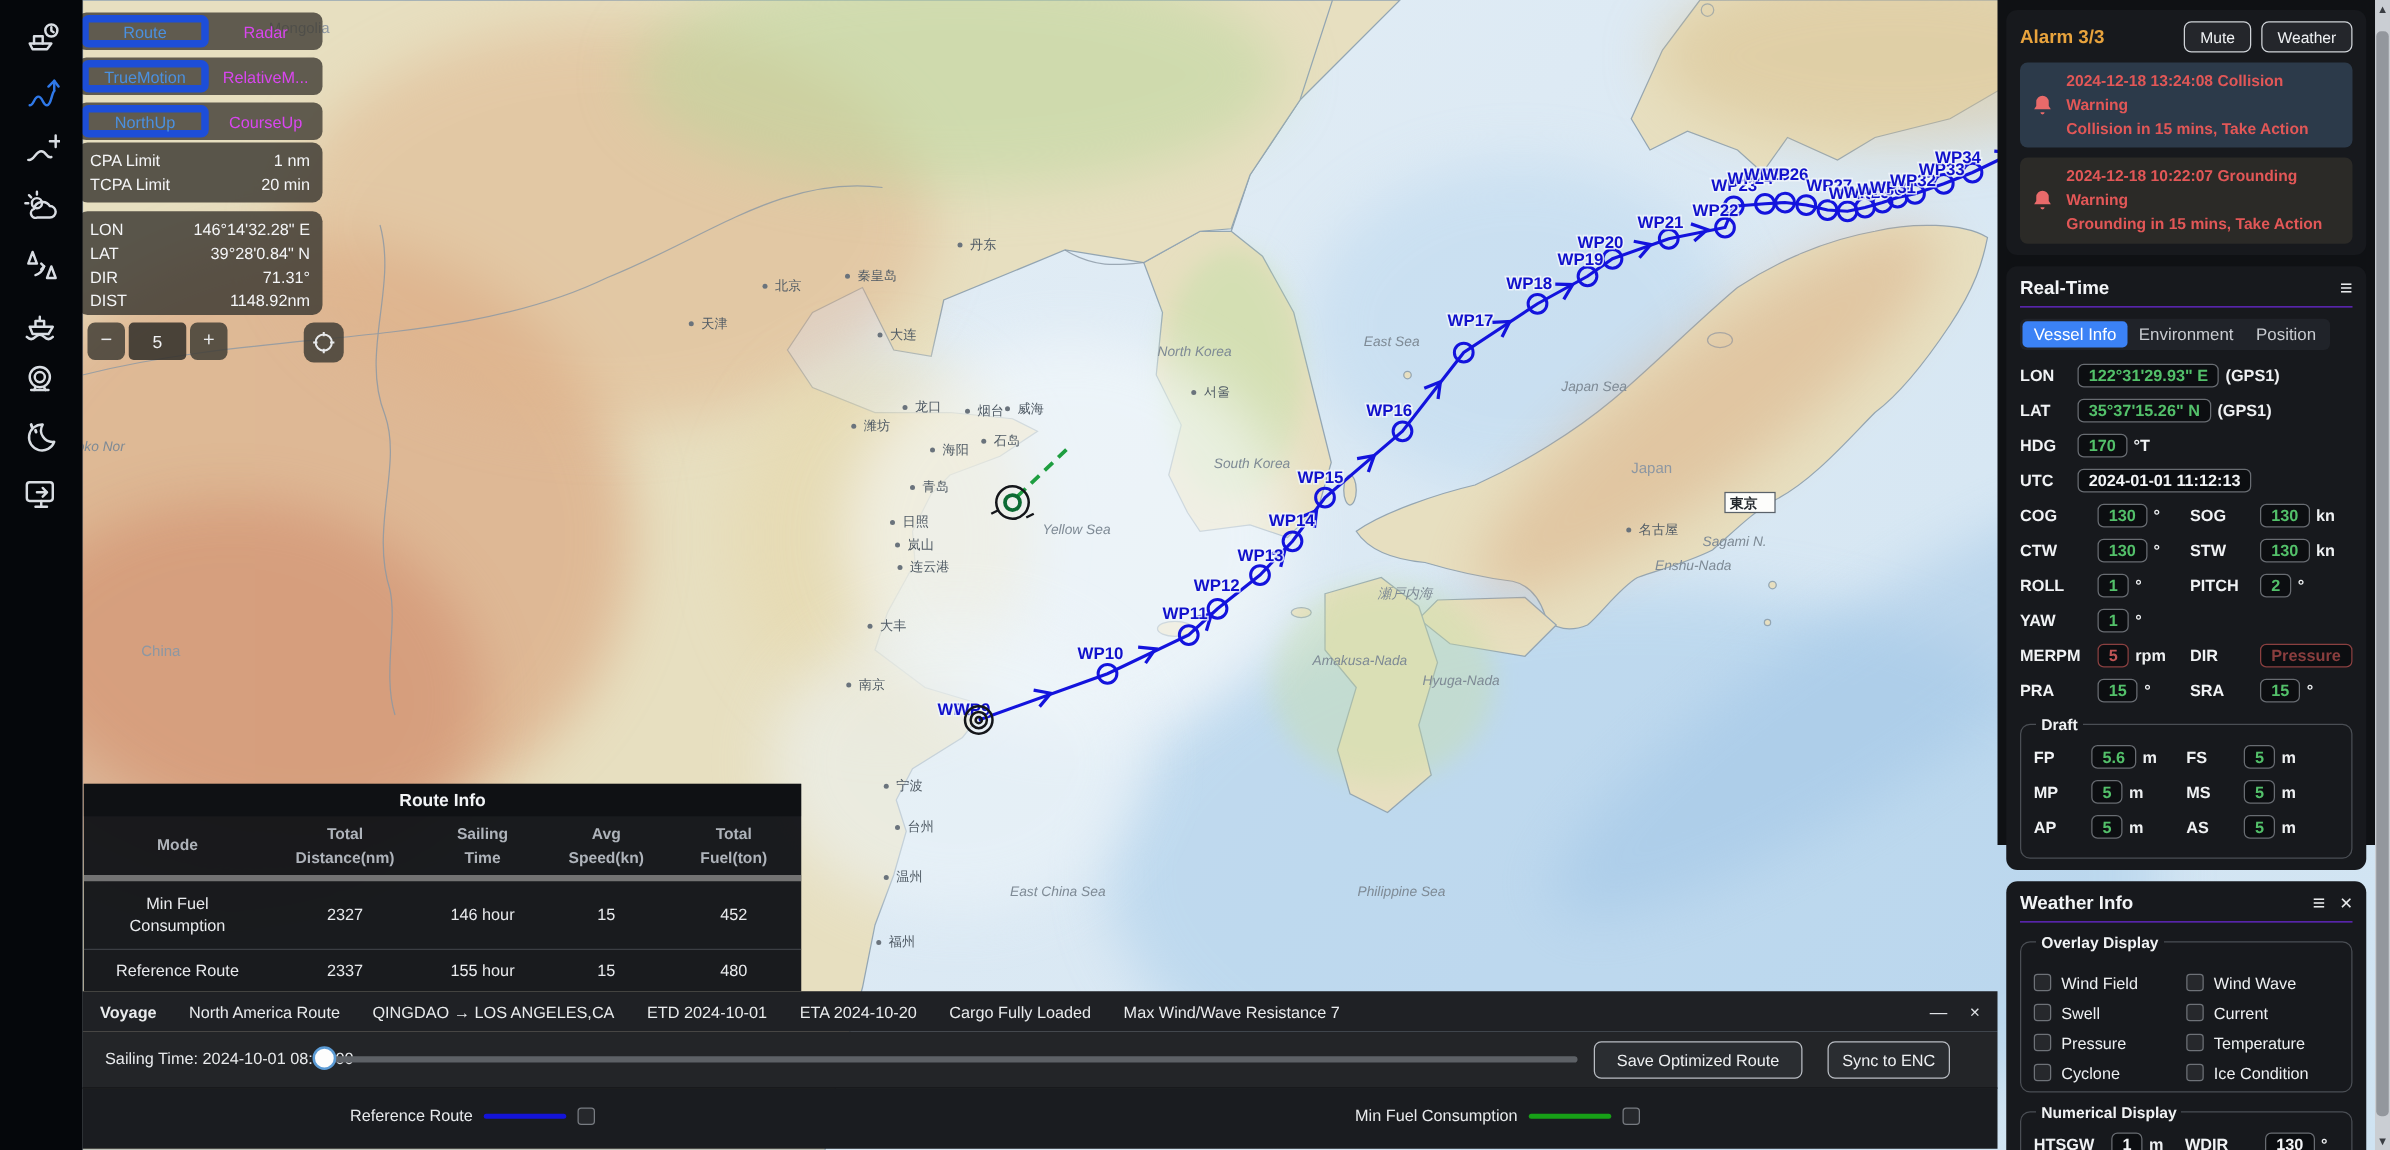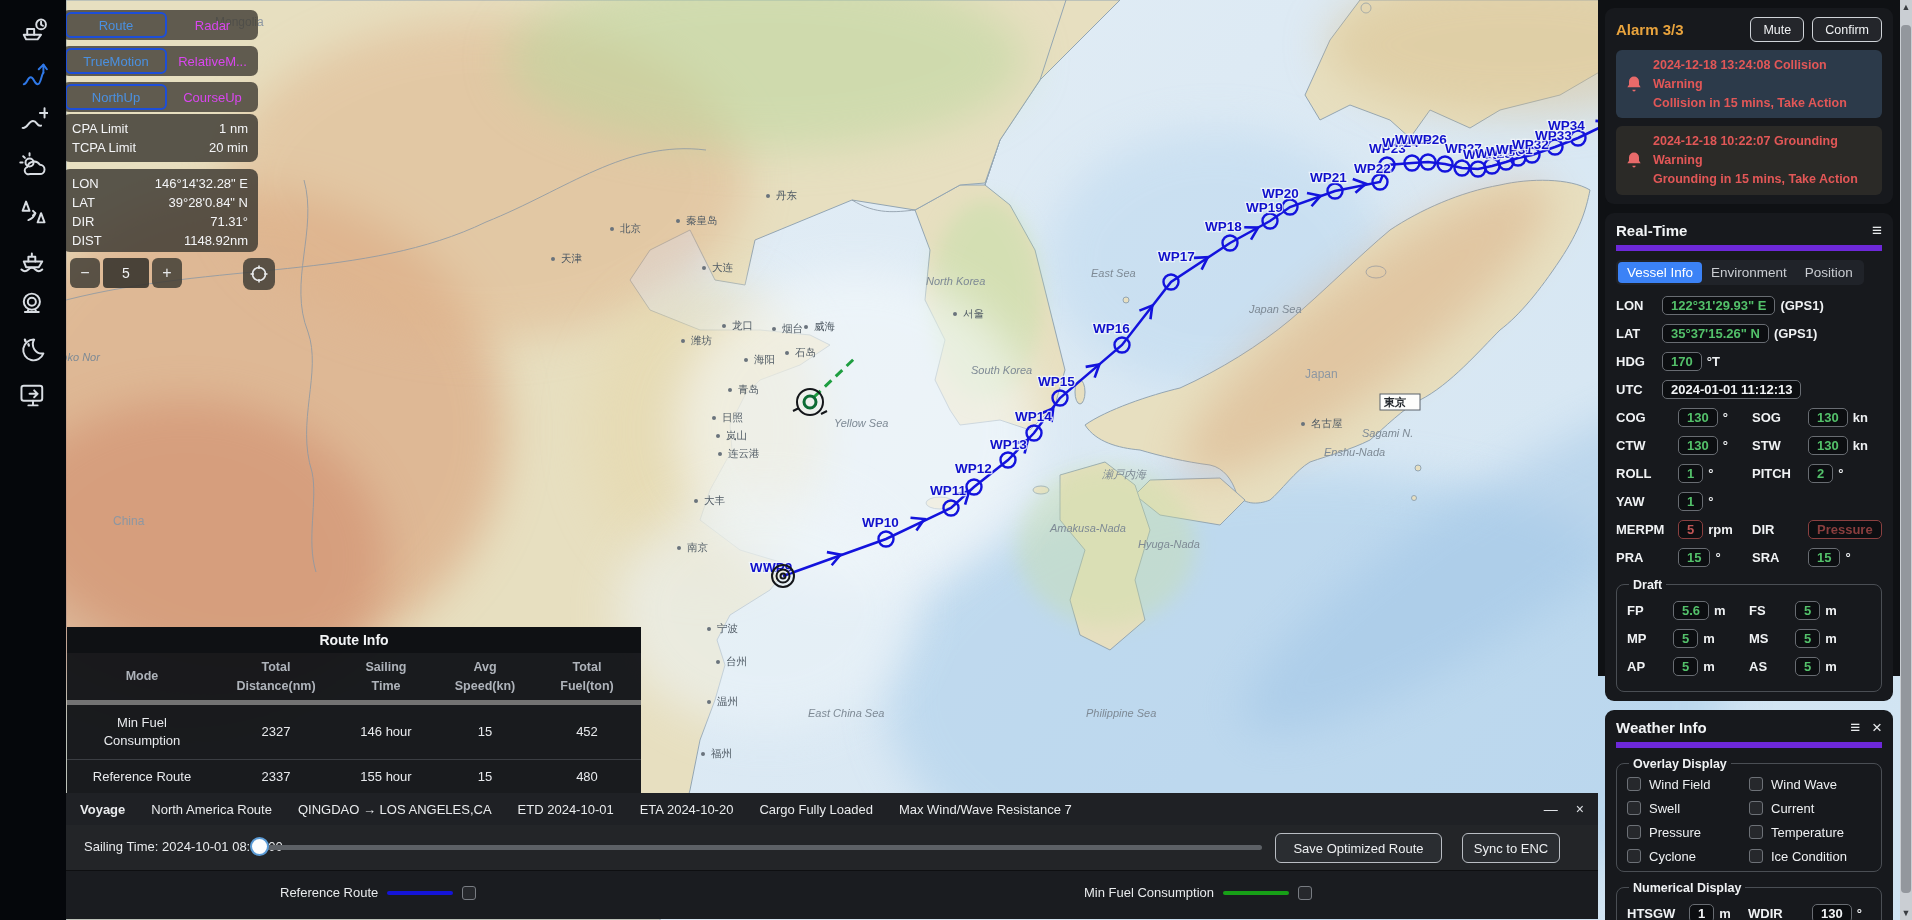--- a/index.html
+++ b/index.html
@@ -20,21 +20,21 @@
   #map svg { position:absolute; left:0; top:0; }
   .sea-label { font-style:italic; fill:#7e8a95; font-size:11px; }
   .region-label { fill:#8d97a2; font-size:12px; }
   .city-label { fill:#4f5a64; font-size:10.5px; }
   .wp-label { fill:#1111cc; font-size:13.5px; font-weight:bold; paint-order:stroke;
     stroke:rgba(240,246,250,0.85); stroke-width:2.5px; }
 
   
   .toggle-row { position:absolute; left:62px; width:196px; height:30px; background:rgba(66,62,54,0.82);
     border-radius:7px; display:flex; align-items:center; z-index:30; }
-  .toggle-active { width:102px; height:26px; margin-left:3px; border:2px solid #1d4ed8; border-radius:6px;
+  .toggle-active { width:102px; height:26px; margin-left:3px; border:6px solid #1d4ed8; border-radius:6px;
     color:#4a90e0; font-size:13px; display:flex; align-items:center; justify-content:center; cursor:pointer; }
   .toggle-inactive { flex:1; text-align:center; color:#d946ef; font-size:13px; cursor:pointer; }
   .info-panel { position:absolute; left:62px; width:196px; background:rgba(62,58,51,0.84);
     border-radius:8px; z-index:30; padding:5px 10px; }
   .info-row { display:flex; justify-content:space-between; color:#f4f5f7; font-size:13px; line-height:19px; }
   #zoom-widget { position:absolute; left:70px; top:258px; z-index:30; display:flex; align-items:center; }
   .zoom-btn { width:30px; height:30px; background:rgba(66,62,54,0.85); border-radius:6px; color:#e8eaec;
     font-size:16px; display:flex; align-items:center; justify-content:center; cursor:pointer; }
   #zoom-level { width:46px; height:30px; margin:0 3px; background:rgba(52,49,43,0.88); border-radius:4px;
     color:#f2f3f5; font-size:14px; display:flex; align-items:center; justify-content:center; }
@@ -83,21 +83,21 @@
   #alarm-head { display:flex; align-items:center; }
   #alarm-title { color:#e8a33d; font-weight:bold; font-size:15px; flex:1; }
   .alarm-btn { height:25px; padding:0 12px; margin-left:8px; background:#24262b; border:1px solid #cfd3d8;
     border-radius:6px; color:#f0f2f4; font-size:12.5px; display:flex; align-items:center; cursor:pointer; }
   .alarm-item { margin-top:8px; border-radius:6px; padding:6px 8px; display:flex; gap:9px; align-items:center; }
   .alarm-item.first { background:#2c3a4a; }
   .alarm-item.second { background:#2b2a27; }
   .alarm-text { color:#e25757; font-weight:bold; font-size:12.5px; line-height:1.5; }
   .bell { width:20px; height:22px; flex:0 0 20px; }
 
-  .rp-head { display:flex; align-items:center; border-bottom:6px solid #6d28d9; padding-bottom:6px; }
+  .rp-head { display:flex; align-items:center; border-bottom:1px solid #6d28d9; padding-bottom:6px; }
   .rp-head .rp-title { color:#f2f4f6; font-weight:bold; font-size:15px; flex:1; }
   .rp-head .rp-ico { color:#e8eaec; font-size:17px; margin-left:12px; cursor:pointer; line-height:1; }
 
   #rt-tabs { display:inline-flex; background:#202329; border-radius:5px; margin:9px 0 4px 0; padding:2px; }
   .rt-tab { padding:3px 9px; font-size:13.5px; color:#c9ccd1; cursor:pointer; border-radius:4px; white-space:nowrap; }
   .rt-tab.active { background:#3b82f6; color:#fff; }
 
   .rt-row { display:flex; align-items:center; margin:6px 0; min-height:22px; }
   .rt-label { color:#f0f2f4; font-weight:bold; font-size:13px; }
   .vbox { background:#0c0e11; border:1px solid #686c72; border-radius:5px; padding:1px 8px;
@@ -106,21 +106,21 @@
   .vbox.white { color:#f2f4f6; }
   .vbox.red { color:#c05555; border-color:#8a4040; }
   .vbox.redwide { color:#8a3e3e; border-color:#8a4040; }
   .rt-unit { color:#eef0f2; font-size:13px; font-weight:bold; margin-left:5px; }
   .fieldset { border:1px solid #4a4e54; border-radius:8px; padding:2px 10px 7px 10px; margin-top:9px; }
   .fieldset legend { color:#f0f2f4; font-weight:bold; font-size:12.5px; padding:0 4px; margin-left:2px; }
   .pair-grid { display:grid; grid-template-columns:62px 1fr 56px 1fr; align-items:center; }
   .pair-grid.narrow { grid-template-columns:46px 1fr 46px 1fr; }
   .pair-grid.num { grid-template-columns:62px 1fr 64px 1fr; }
 
-  .chk-grid { display:grid; grid-template-columns:1fr 1fr; row-gap:9px; margin-top:4px; }
+  .chk-grid { display:grid; grid-template-columns:1fr 1fr; row-gap:9px; margin-top:16px; }
   .chk-item { display:flex; align-items:center; gap:8px; color:#eef0f2; font-size:13px; }
   .chk-box { width:14px; height:14px; background:#26282c; border:1.5px solid #6d7177; border-radius:3px; cursor:pointer; }
 
   
   #scrollbar { position:absolute; right:0; top:0; width:12px; height:920px; background:#caced3; z-index:50; }
   #sb-up,#sb-down { position:absolute; left:0; width:12px; height:14px; color:#3a3d42; font-size:9px;
     display:flex; align-items:center; justify-content:center; cursor:pointer; }
   #sb-up { top:0; } #sb-down { bottom:0; }
   #sb-thumb { position:absolute; left:1px; top:25px; width:10px; height:868px; background:#93979d; border-radius:4px; }
 </style>
@@ -495,21 +495,21 @@
         <span class="legend-check"></span>
       </div>
     </div>
   </div>
 
   <div id="right-panel">
     <div class="rp-card">
       <div id="alarm-head">
         <span id="alarm-title">Alarm 3/3</span>
         <span class="alarm-btn">Mute</span>
-        <span class="alarm-btn">Confirm</span>
+        <span class="alarm-btn">Weather</span>
       </div>
       <div class="alarm-item first">
         <svg class="bell" viewBox="0 0 24 24">
           <path d="M12 3a6 6 0 0 0-6 6v4l-2 3h16l-2-3V9a6 6 0 0 0-6-6z" fill="#e86a6a"></path>
           <path d="M10 19a2 2 0 0 0 4 0z" fill="#e86a6a"></path>
         </svg>
         <div class="alarm-text">
           <span>2024-12-18 13:24:08</span>
           <span>Collision Warning</span><br>
           <span>Collision in 15 mins, Take Action</span>

